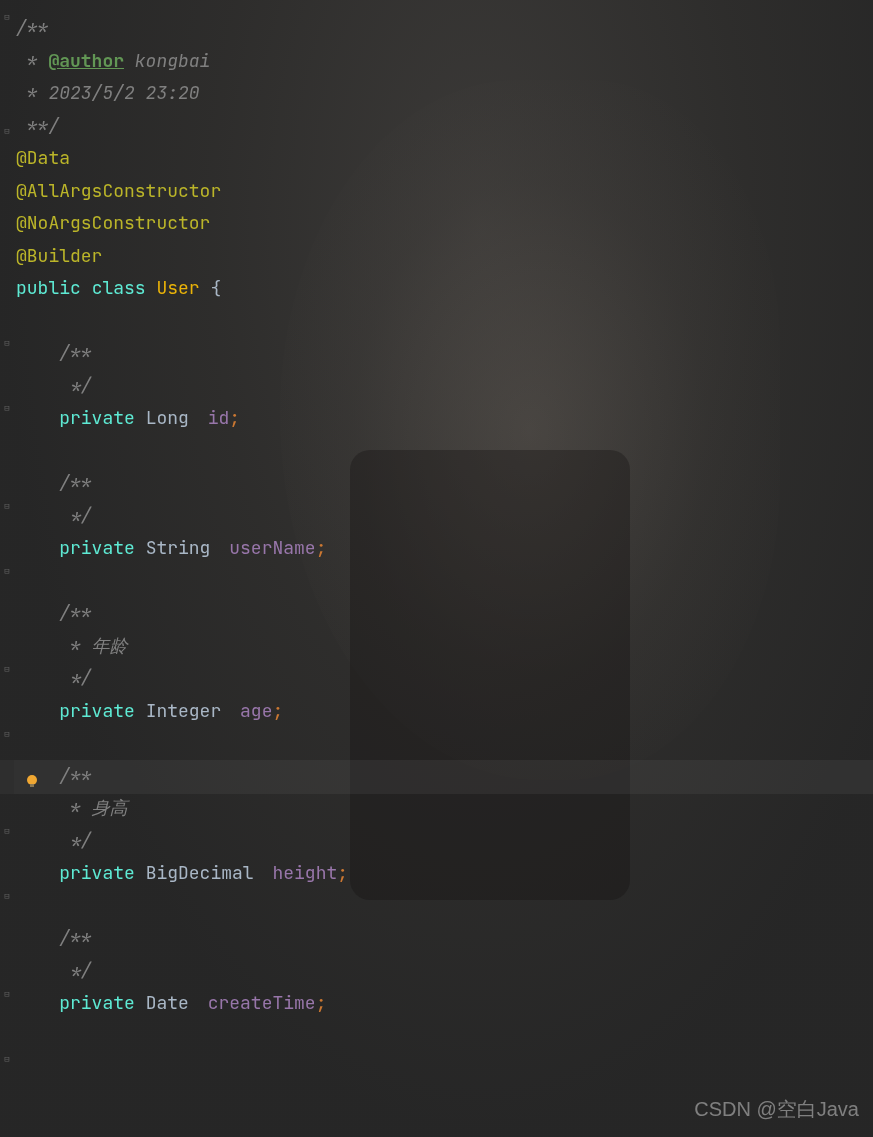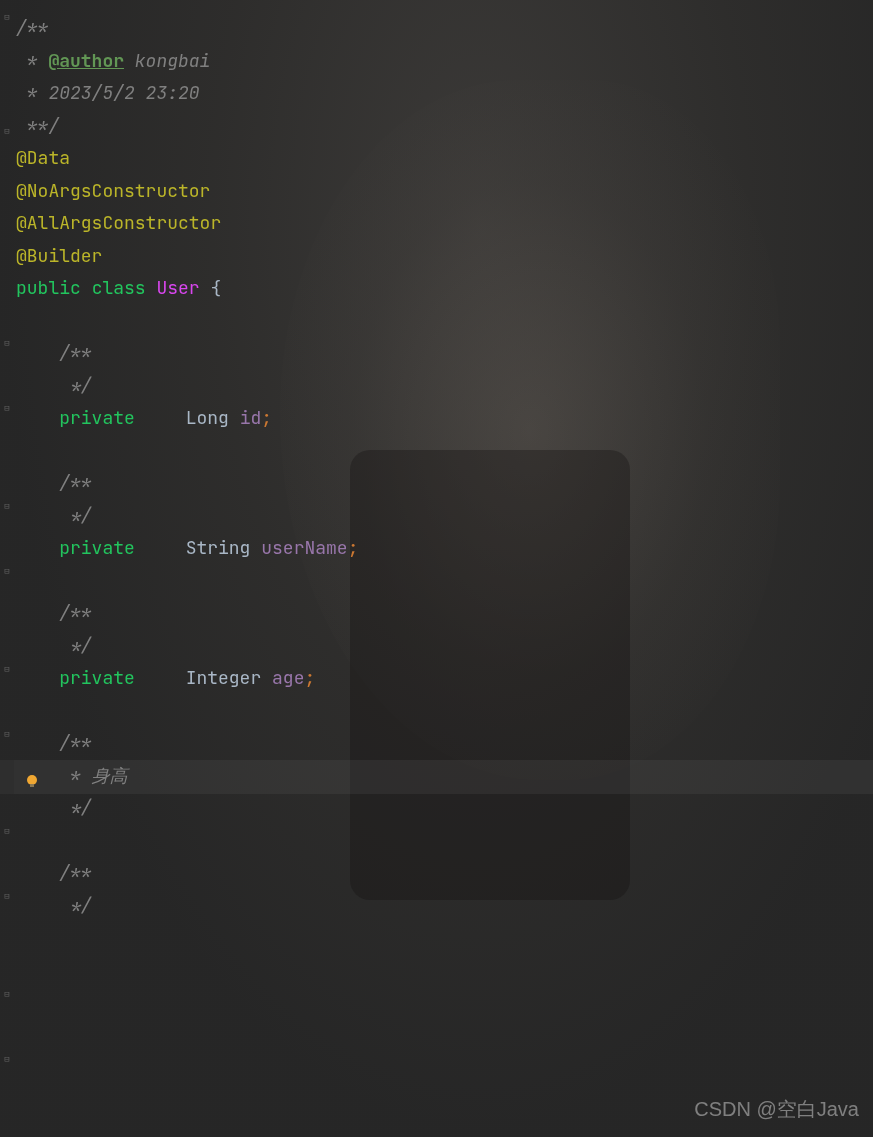--- a/index.html
+++ b/index.html
@@ -80,24 +80,24 @@
       left: 0;
       width: 100%;
       height: 34px;
       background: rgba(100,100,100,0.18);
       z-index: 0;
       top: 760px;
     }
     .comment { color: #808080; font-style: italic; }
     .author-tag { color: #629755; font-weight: bold; text-decoration: underline; }
     .annotation { color: #bbb529; text-align: right; }
-    .keyword { color: #22c55e; }
-    .class-name { color: #d946ef; }
-    .type { color: #a9b7c6; margin-left: 40px; }
-    .field { color: #9876aa; }
+    .keyword { color: #5eead4; }
+    .class-name { color: #eab308; }
+    .type { color: #a9b7c6; }
+    .field { color: #9876aa; margin-left: 8px; }
     .punct { color: #cc7832; }
     .brace { color: #a9b7c6; }
     .plain { color: #a9b7c6; }
     .watermark {
       position: absolute;
       bottom: 12px;
       right: 14px;
       color: rgba(200,200,200,0.55);
       font-size: 20px;
       font-family: sans-serif;
@@ -142,43 +142,46 @@
       <rect x="6" y="11" width="4" height="3" fill="#887755"></rect>
     </svg>
 </div>
 
 <div class="code-container">
   <div class="line"><span class="comment">/**</span></div>
   <div class="line"><span class="comment"> * </span><span class="author-tag">@author</span><span class="comment"> kongbai</span></div>
   <div class="line"><span class="comment"> * 2023/5/2 23:20</span></div>
   <div class="line"><span class="comment"> **/</span></div>
   <div class="line"><span class="annotation">@Data</span></div>
+  <div class="line"><span class="annotation">@AllArgsConstructor</span></div>
   <div class="line"><span class="annotation">@NoArgsConstructor</span></div>
-  <div class="line"><span class="annotation">@AllArgsConstructor</span></div>
   <div class="line"><span class="annotation">@Builder</span></div>
   <div class="line"><span class="keyword">public</span><span class="plain"> </span><span class="keyword">class</span><span class="plain"> </span><span class="class-name">User</span><span class="brace"> {</span></div>
   <div class="line"></div>
 
   <div class="line"><span>    </span><span class="comment">/**</span></div>
   <div class="line"><span>    </span><span class="comment"> */</span></div>
   <div class="line"><span>    </span><span class="keyword">private</span><span class="plain"> </span><span class="type">Long</span><span class="plain"> </span><span class="field">id</span><span class="punct">;</span></div>
   <div class="line"></div>
 
   <div class="line"><span>    </span><span class="comment">/**</span></div>
   <div class="line"><span>    </span><span class="comment"> */</span></div>
   <div class="line"><span>    </span><span class="keyword">private</span><span class="plain"> </span><span class="type">String</span><span class="plain"> </span><span class="field">userName</span><span class="punct">;</span></div>
   <div class="line"></div>
 
   <div class="line"><span>    </span><span class="comment">/**</span></div>
+  <div class="line"><span>    </span><span class="comment"> * 年龄</span></div>
   <div class="line"><span>    </span><span class="comment"> */</span></div>
   <div class="line"><span>    </span><span class="keyword">private</span><span class="plain"> </span><span class="type">Integer</span><span class="plain"> </span><span class="field">age</span><span class="punct">;</span></div>
   <div class="line"></div>
 
   <div class="line"><span>    </span><span class="comment">/**</span></div>
   <div class="line"><span>    </span><span class="comment"> * 身高</span></div>
   <div class="line"><span>    </span><span class="comment"> */</span></div>
+  <div class="line"><span>    </span><span class="keyword">private</span><span class="plain"> </span><span class="type">BigDecimal</span><span class="plain"> </span><span class="field">height</span><span class="punct">;</span></div>
   <div class="line"></div>
 
   <div class="line"><span>    </span><span class="comment">/**</span></div>
   <div class="line"><span>    </span><span class="comment"> */</span></div>
+  <div class="line"><span>    </span><span class="keyword">private</span><span class="plain"> </span><span class="type">Date</span><span class="plain"> </span><span class="field">createTime</span><span class="punct">;</span></div>
 </div>
 
 <div class="watermark">CSDN @空白Java</div>
 
 </body></html>

